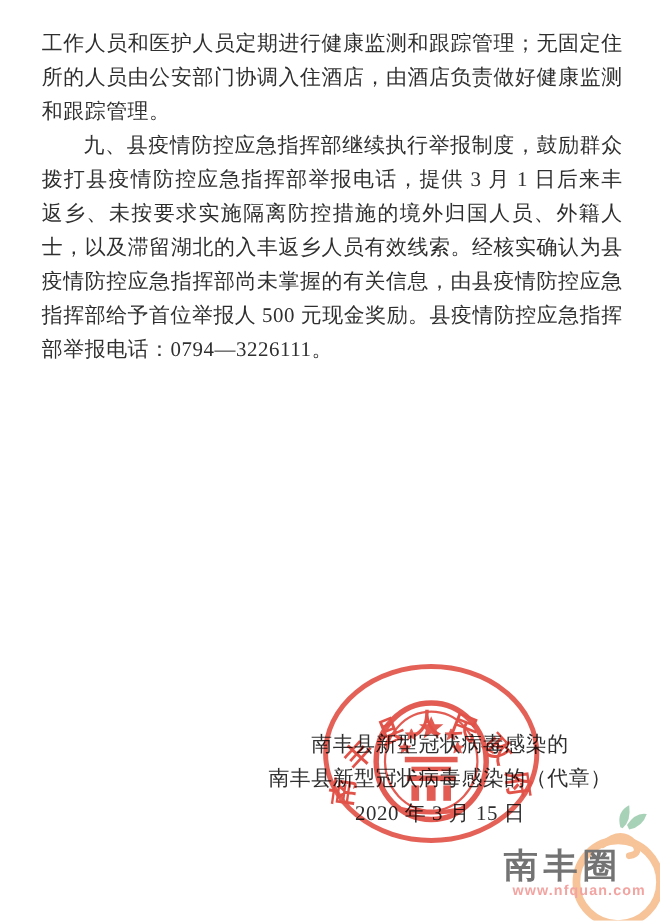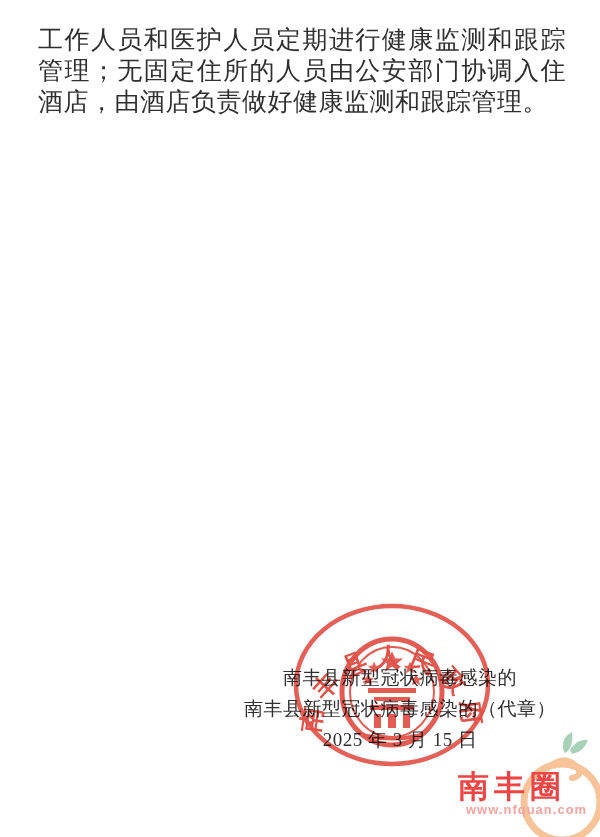--- a/index.html
+++ b/index.html
@@ -11,21 +11,21 @@
     overflow: hidden;
     font-family: "Liberation Serif", "DejaVu Serif", serif;
   }
   .page { position: absolute; inset: 0; }
 
   
   .doc-text {
     position: absolute;
     left: 38px; top: 24px;
     width: 528px;
-    font-size: 25px;
+    font-size: 19px;
     line-height: 31px;
     color: #2f2f2f;
     letter-spacing: 0.5px;
   }
   .doc-text p {
     text-align: justify;
     text-align-last: left;
   }
   .doc-text p.indent { text-indent: 2em; }
 
@@ -61,47 +61,48 @@
     z-index: 1;
   }
   .watermark svg { position: absolute; left: 0; top: 0; }
   .wm-name {
     position: absolute;
     left: 6px; top: 40px;
     font-family: "Liberation Sans", "DejaVu Sans", sans-serif;
     font-weight: bold;
     font-size: 31px;
     letter-spacing: 5px;
-    color: #ef4444;
+    color: #737373;
     white-space: nowrap;
   }
   .wm-url {
     position: absolute;
     left: 14px; top: 76px;
     font-family: "Liberation Sans", "DejaVu Sans", sans-serif;
     font-weight: bold;
     font-size: 13px;
     letter-spacing: 1px;
     color: #f2a4a1;
     white-space: nowrap;
   }
 </style>
 </head>
 <body>
 
 <div class="page">
 
   <div class="doc-text">
     <p>工作人员和医护人员定期进行健康监测和跟踪管理；无固定住所的人员由公安部门协调入住酒店，由酒店负责做好健康监测和跟踪管理。</p>
+    <p class="indent">九、县疫情防控应急指挥部继续执行举报制度，鼓励群众拨打县疫情防控应急指挥部举报电话，提供 3 月 1 日后来丰返乡、未按要求实施隔离防控措施的境外归国人员、外籍人士，以及滞留湖北的入丰返乡人员有效线索。经核实确认为县疫情防控应急指挥部尚未掌握的有关信息，由县疫情防控应急指挥部给予首位举报人 500 元现金奖励。县疫情防控应急指挥部举报电话：0794—3226111。</p>
   </div>
 
   <div class="signature">
     <div>南丰县新型冠状病毒感染的</div>
     <div>南丰县新型冠状病毒感染的（代章）</div>
-    <div>2025 年 3 月 15 日</div>
+    <div>2020 年 3 月 15 日</div>
   </div>
 
   <div class="seal">
     <svg width="204" height="170" viewBox="0 0 204 170">
       <g stroke="#dd3b30" fill="#dd3b30">
 
         <ellipse cx="102" cy="85" rx="96" ry="79" fill="none" stroke-width="4.5" opacity="0.92"></ellipse>
 
         <defs>
           <path id="sealArc" d="M 32,138 A 72,59 0 1 1 172,138" fill="none"></path>

